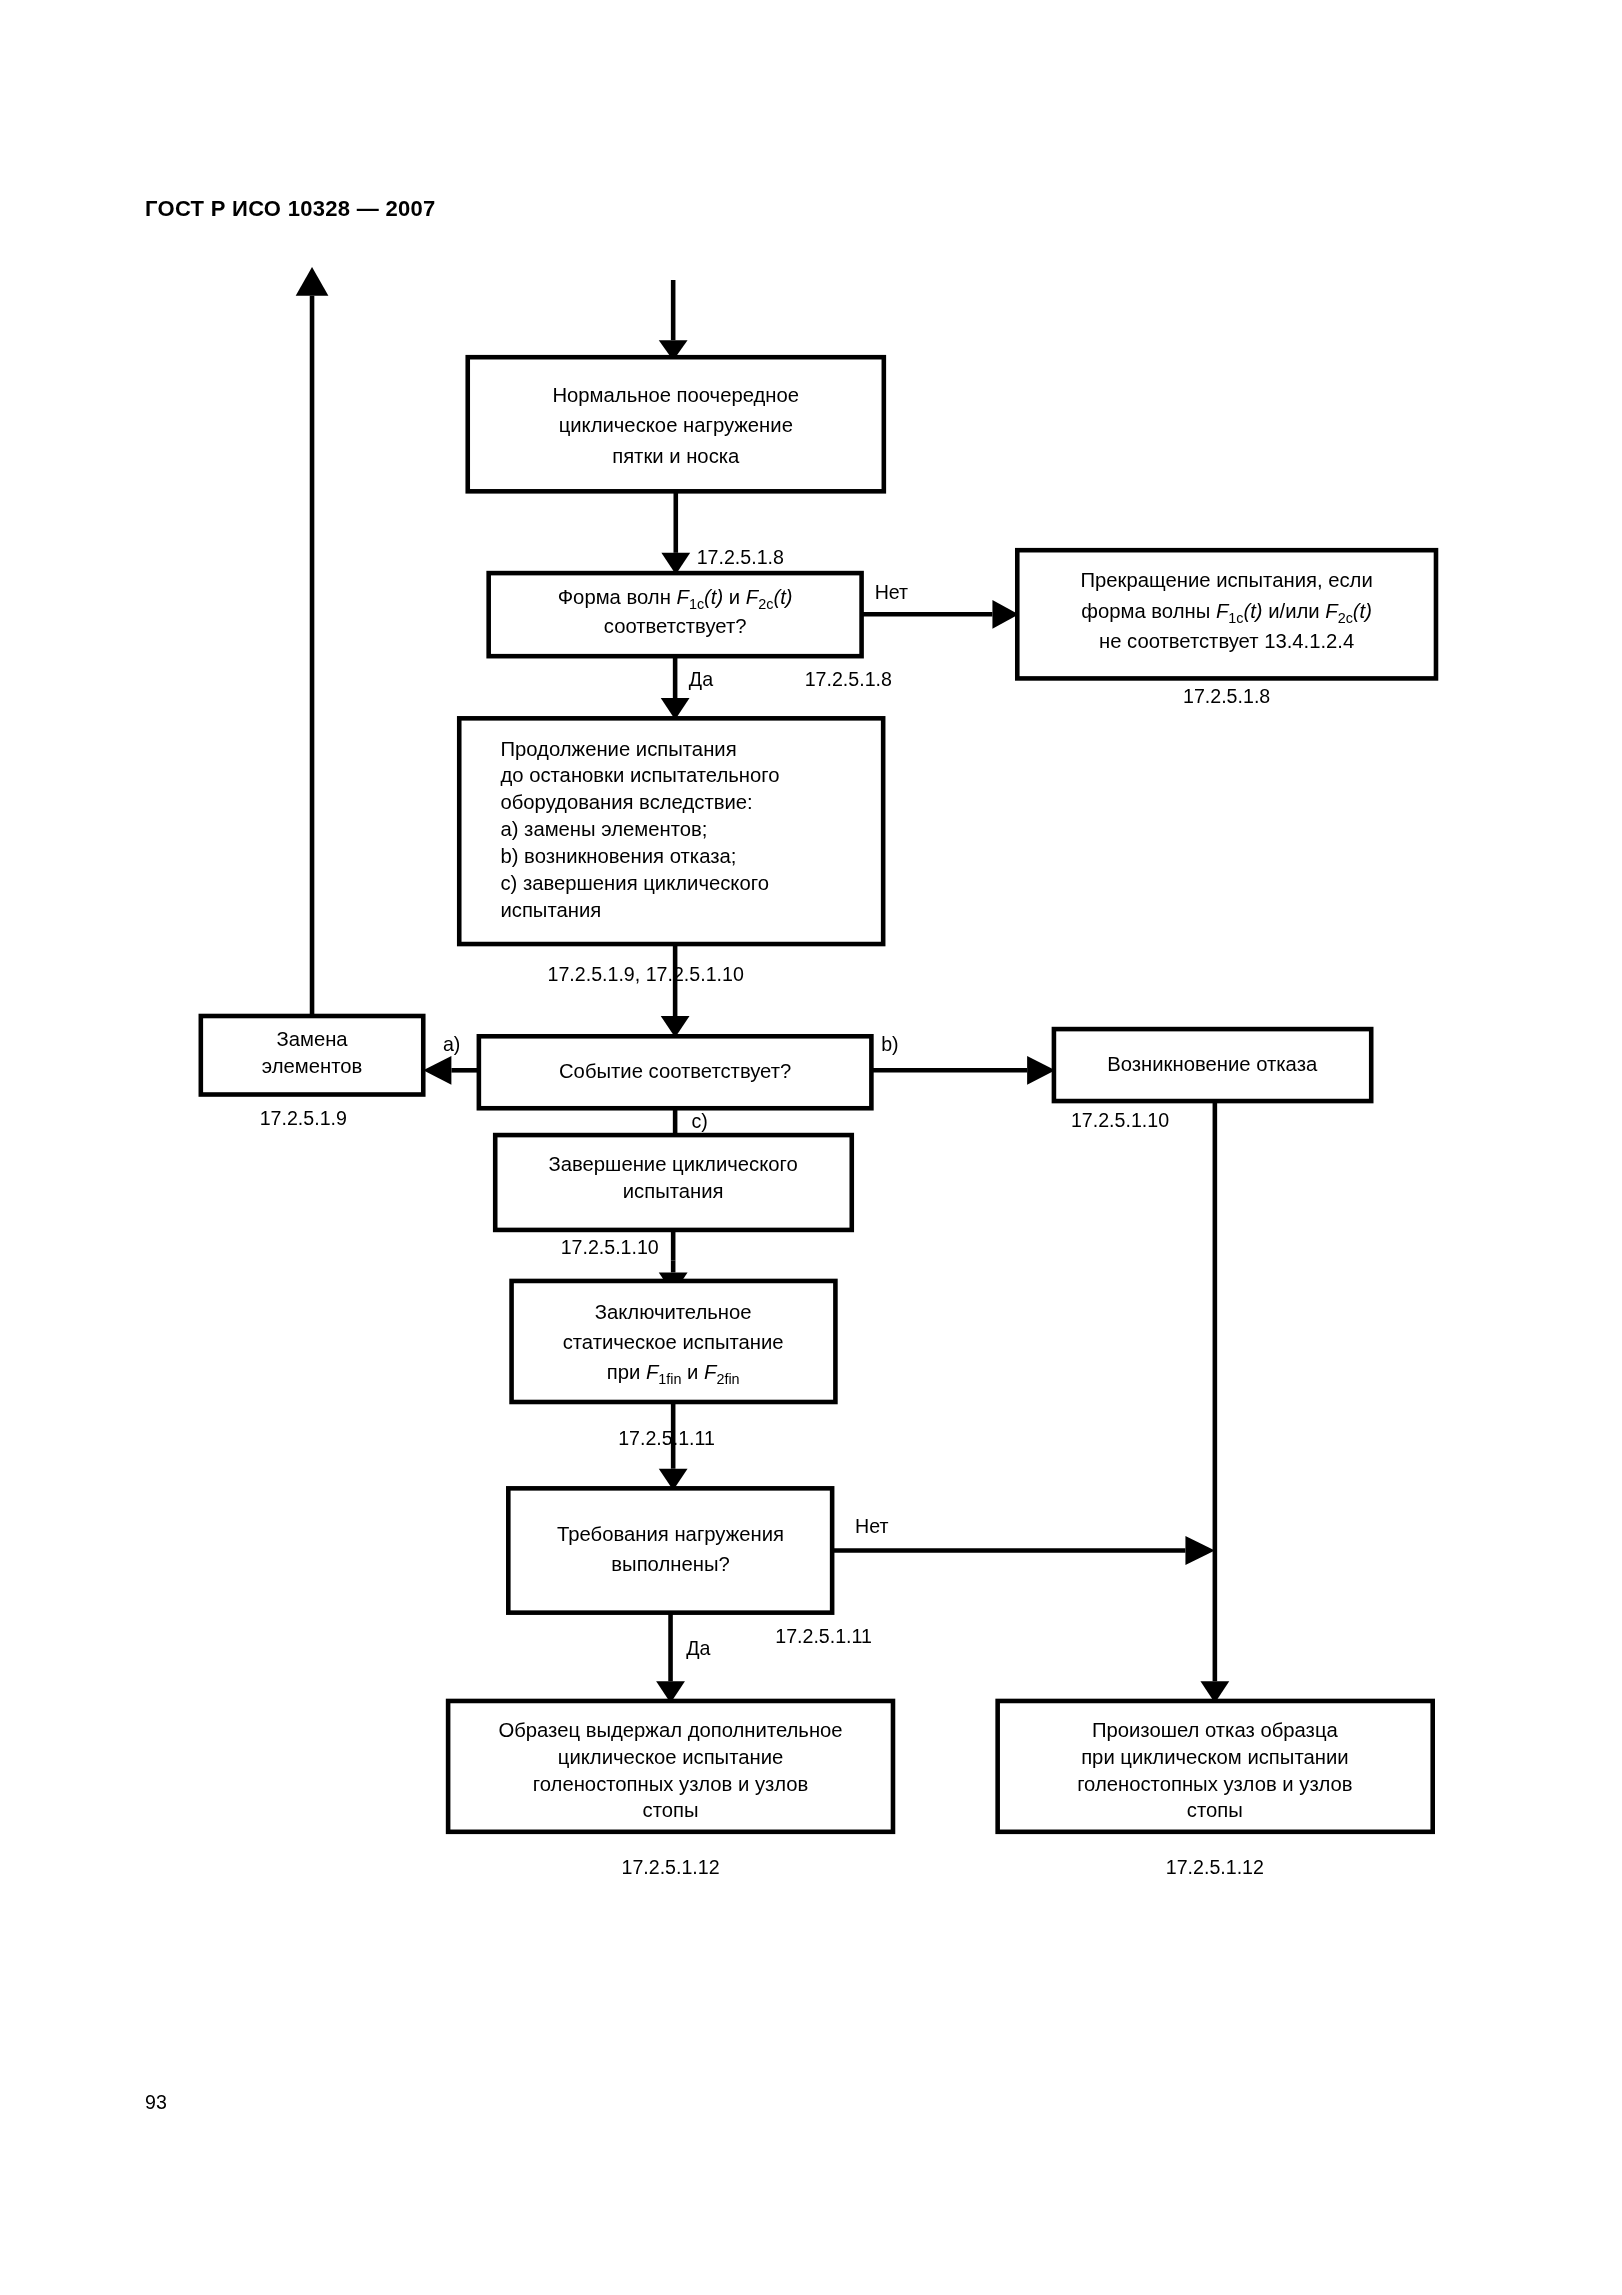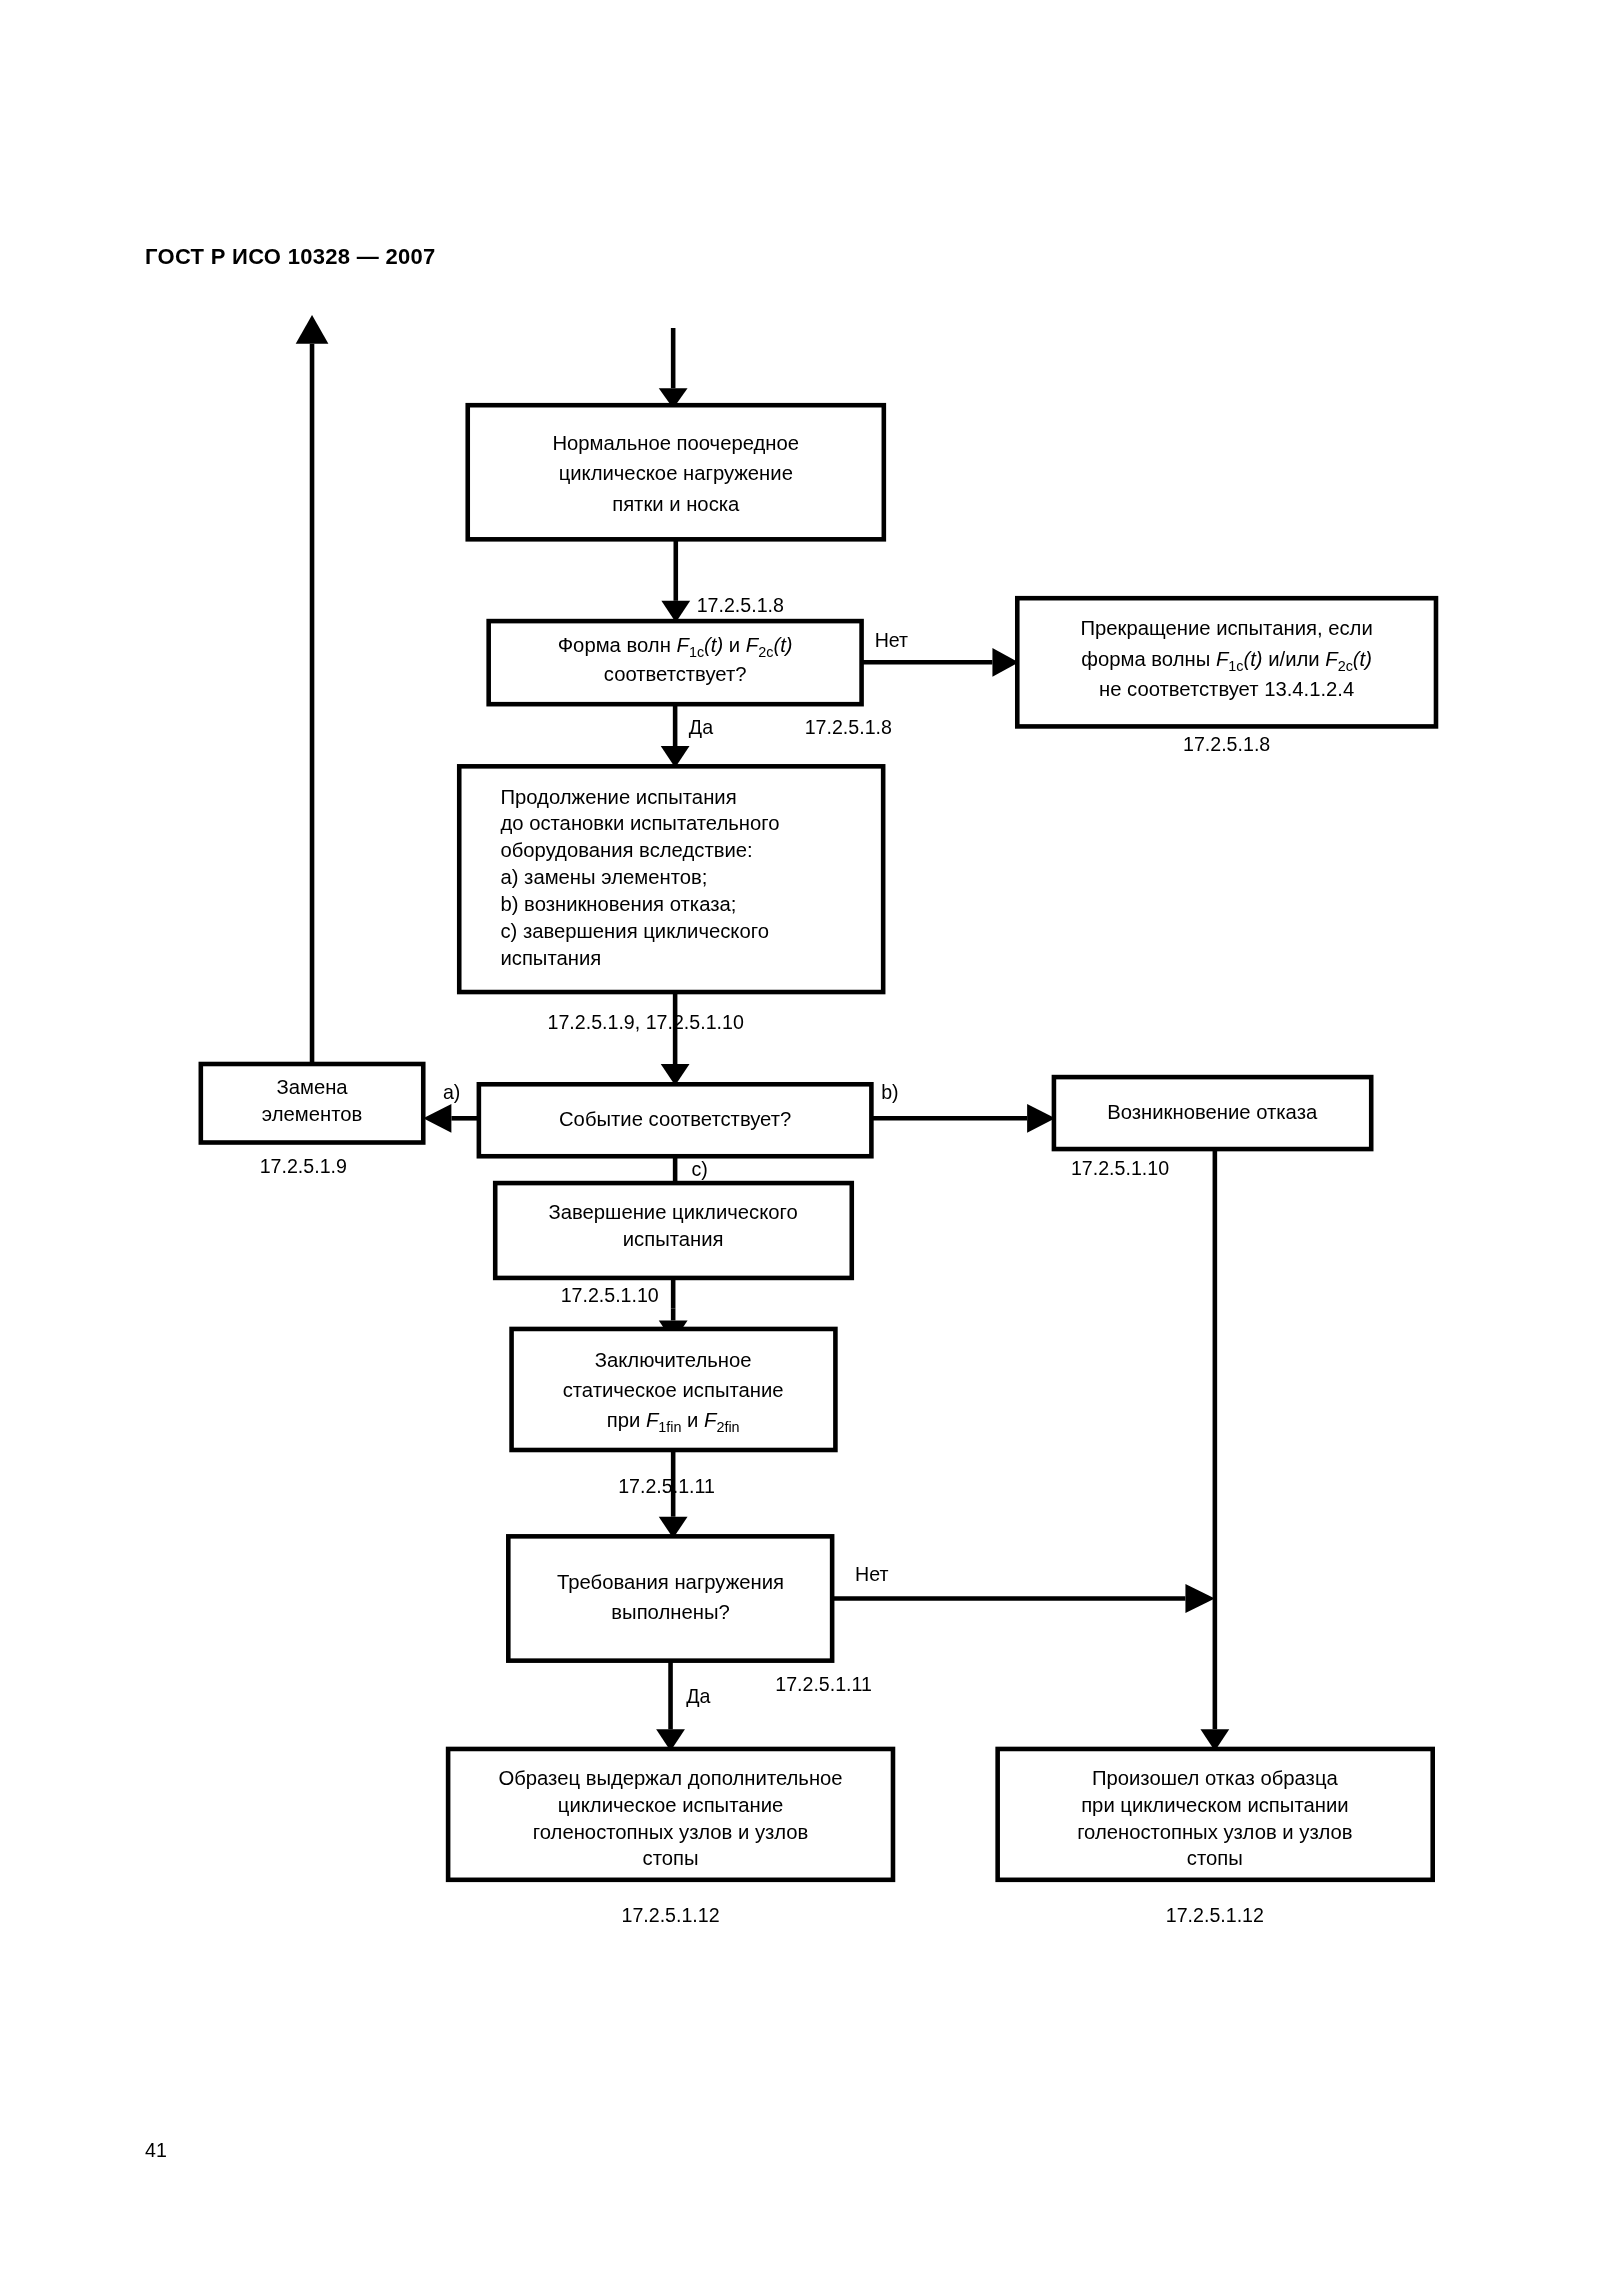--- a/index.html
+++ b/index.html
@@ -2,21 +2,21 @@
 <html lang="ru" style="font-size:10.5px"><head>
 <meta charset="utf-8">
 <title>GOST R ISO 10328 - 2007, page 68</title>
 <style>
   html,body{margin:0;padding:0;background:#fff;}
   body{
     width:1622px;height:2295px;
     font-family:"Liberation Sans","DejaVu Sans",sans-serif;
     color:#000;position:relative;overflow:hidden;
   }
-  .page{position:absolute;inset:0;margin-top:48px;}
+  .page{position:absolute;inset:0;}
   .doc-header{
     position:absolute;left:145px;top:196px;
     font-size:22px;font-weight:bold;letter-spacing:0.3px;white-space:nowrap;
   }
   .page-number{
     position:absolute;left:145px;top:2091px;
     font-size:19.6px;
   }
   .figure{position:absolute;left:11px;top:0;width:1622px;height:2013px;}
   svg{display:block;}
@@ -202,16 +202,16 @@
     <text class="t-c" x="1840" y="2655">Произошел отказ образца</text>
     <text class="t-c" x="1840" y="2696">при циклическом испытании</text>
     <text class="t-c" x="1840" y="2737">голеностопных узлов и узлов</text>
     <text class="t-c" x="1840" y="2778">стопы</text>
     <text class="t-lab-c" x="1840" y="2865">17.2.5.1.12</text>
 
   </svg>
   </div>
 
 
-  <div class="page-number">41</div>
+  <div class="page-number">93</div>
 
 </div>
 
 
 </body></html>

